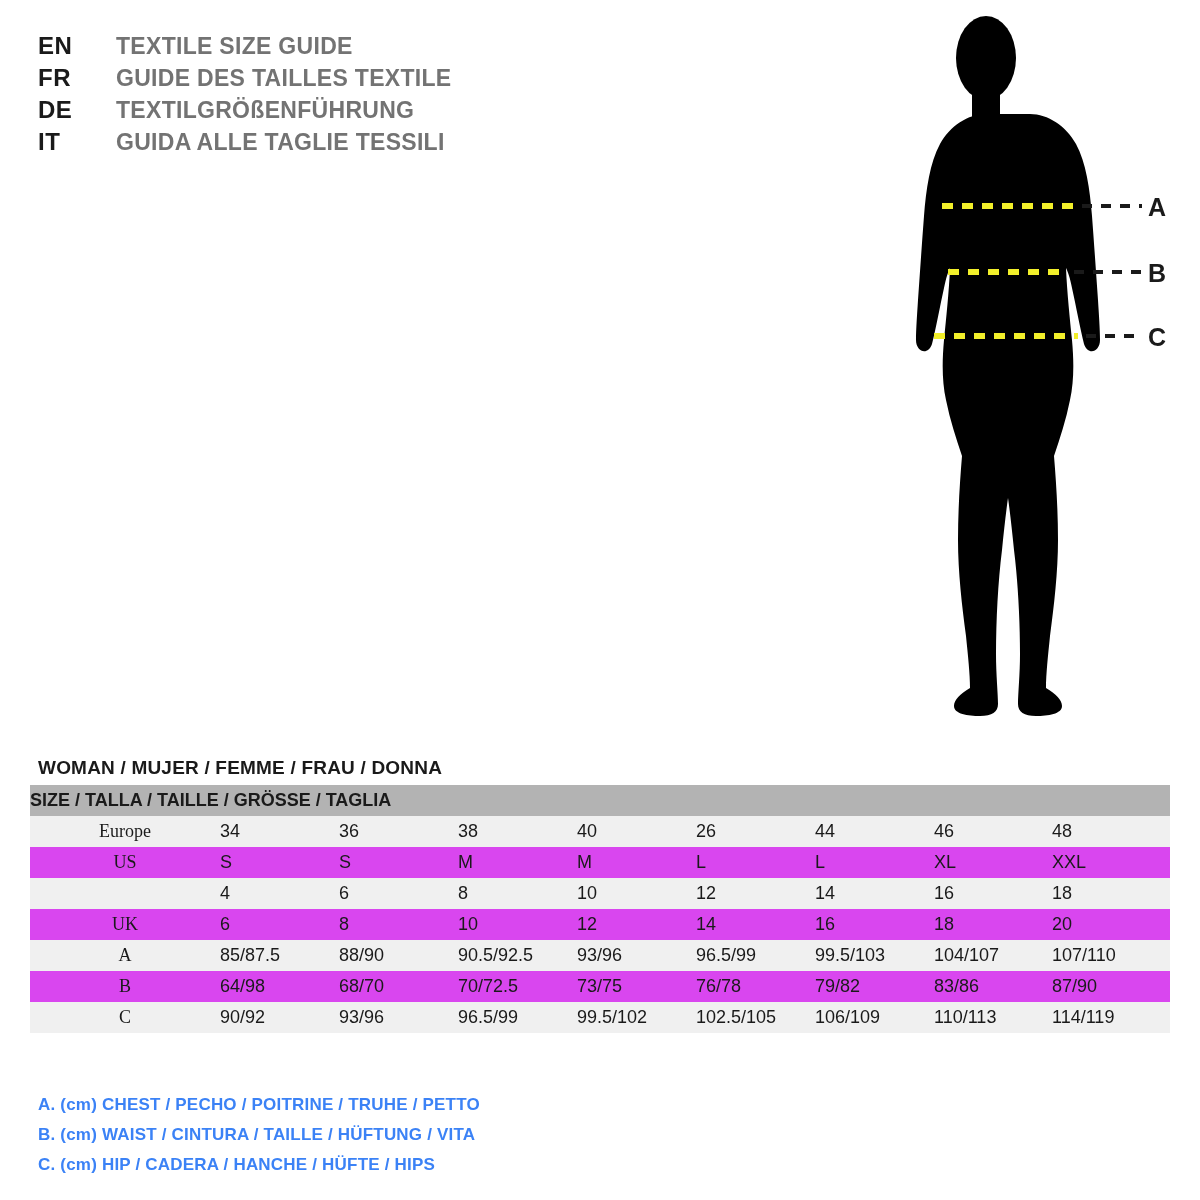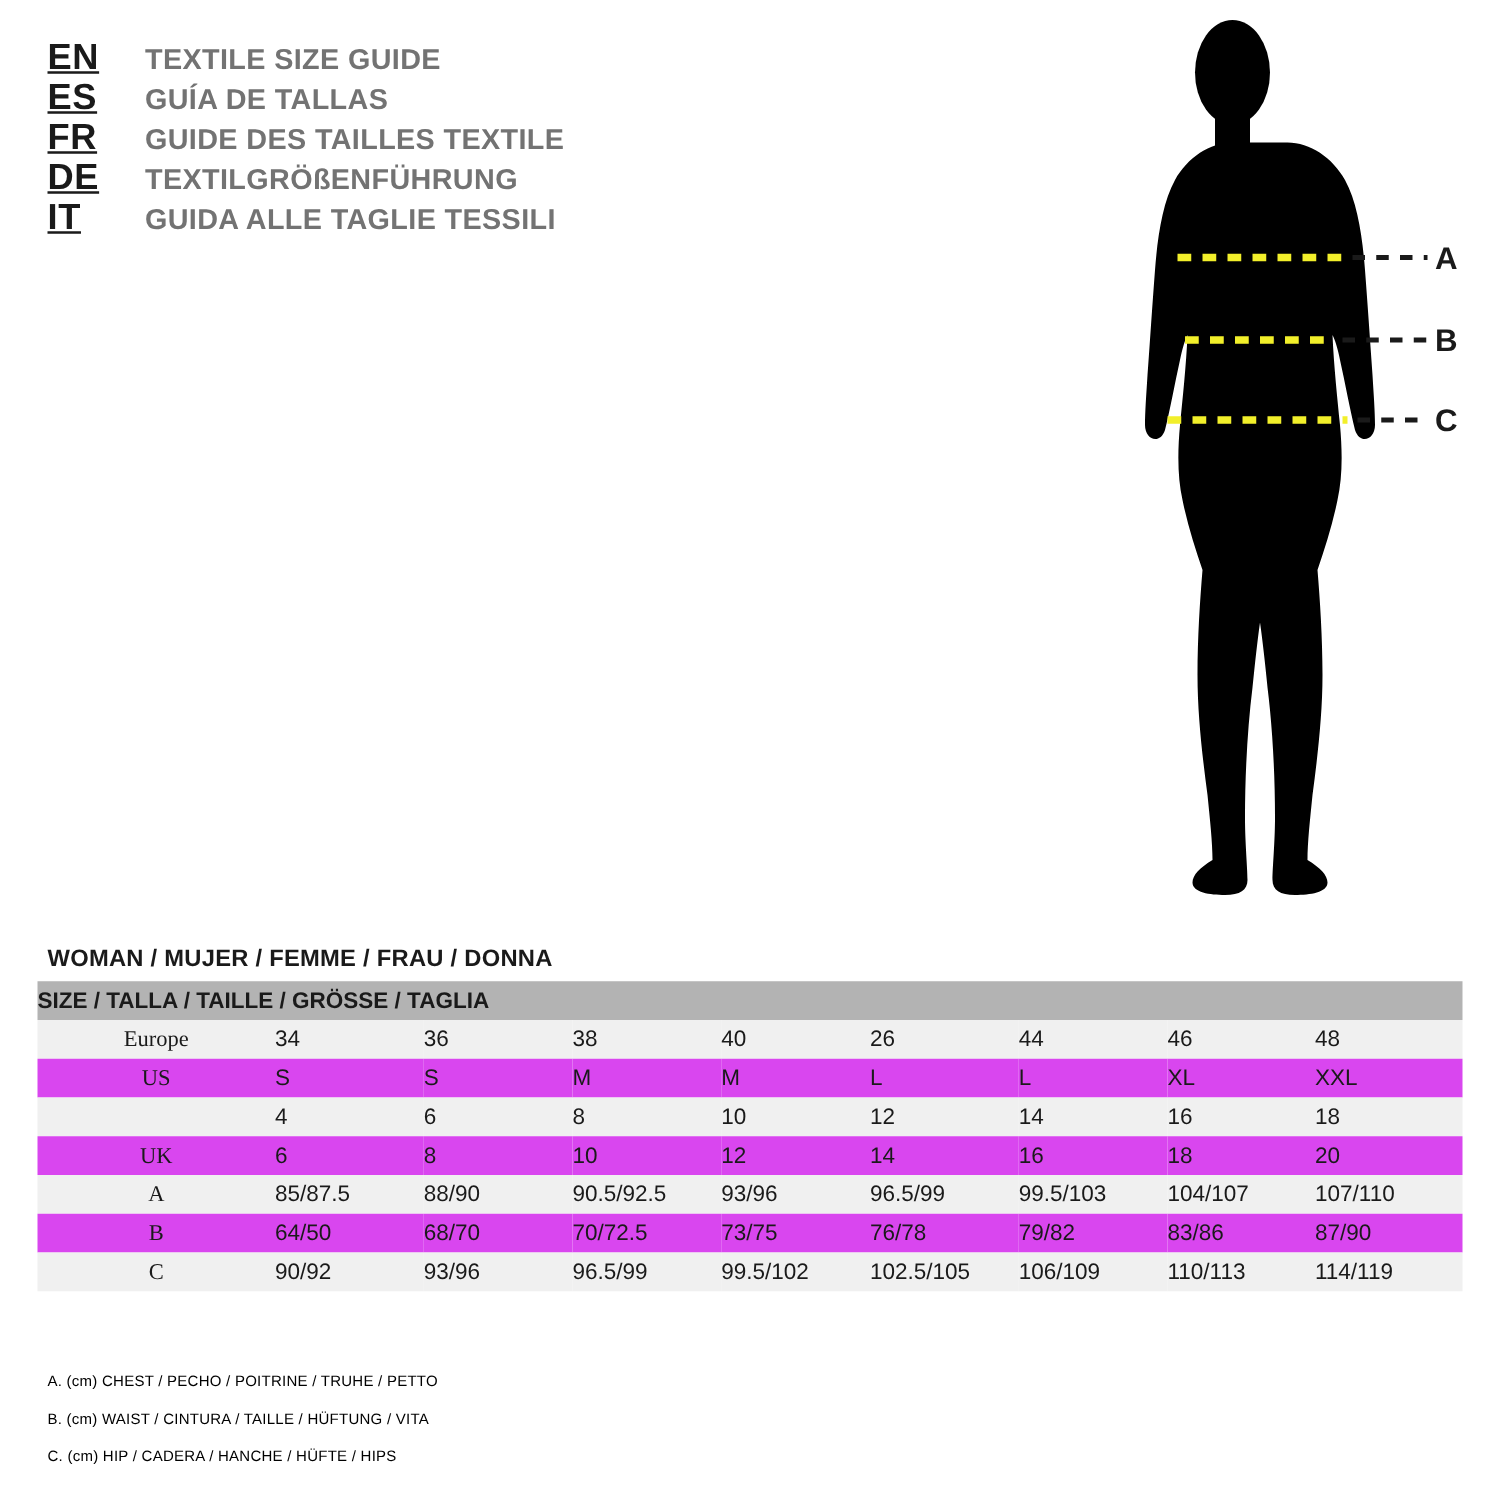--- a/index.html
+++ b/index.html
@@ -25,25 +25,24 @@
   }
   .lang-row {
     display: flex;
     align-items: baseline;
     height: 32px;
     line-height: 32px;
   }
   .lang-code {
     width: 78px;
     flex: 0 0 78px;
-    font-size: 29px;
+    font-size: 24px;
     font-weight: bold;
     letter-spacing: 0.5px;
     color: #1a1a1a;
-    text-decoration: underline;
   }
   .lang-text {
     font-size: 23px;
     font-weight: bold;
     letter-spacing: 0.3px;
     color: #737373;
     white-space: nowrap;
   }
 
   
@@ -113,40 +112,36 @@
   }
 
   
   .footnotes {
     position: absolute;
     top: 1090px;
     left: 38px;
     width: 900px;
   }
   .footnote {
-    font-size: 12px;
-    font-weight: normal;
+    font-size: 17px;
+    font-weight: bold;
     letter-spacing: 0.2px;
-    color: #000000;
+    color: #3b82f6;
     height: 30px;
     line-height: 30px;
     white-space: nowrap;
   }
 </style>
 </head>
 <body>
 
 <div class="lang-block">
   <div class="lang-row">
     <div class="lang-code">EN</div>
     <div class="lang-text">TEXTILE SIZE GUIDE</div>
-  </div>
-  <div class="lang-row">
-    <div class="lang-code">ES</div>
-    <div class="lang-text">GUÍA DE TALLAS</div>
   </div>
   <div class="lang-row">
     <div class="lang-code">FR</div>
     <div class="lang-text">GUIDE DES TAILLES TEXTILE</div>
   </div>
   <div class="lang-row">
     <div class="lang-code">DE</div>
     <div class="lang-text">TEXTILGRÖßENFÜHRUNG</div>
   </div>
   <div class="lang-row">
@@ -287,21 +282,21 @@
         <td class="val-cell">88/90</td>
         <td class="val-cell">90.5/92.5</td>
         <td class="val-cell">93/96</td>
         <td class="val-cell">96.5/99</td>
         <td class="val-cell">99.5/103</td>
         <td class="val-cell">104/107</td>
         <td class="val-cell">107/110</td>
       </tr>
       <tr class="row-dark">
         <td class="lbl-cell">B</td>
-        <td class="val-cell">64/50</td>
+        <td class="val-cell">64/98</td>
         <td class="val-cell">68/70</td>
         <td class="val-cell">70/72.5</td>
         <td class="val-cell">73/75</td>
         <td class="val-cell">76/78</td>
         <td class="val-cell">79/82</td>
         <td class="val-cell">83/86</td>
         <td class="val-cell">87/90</td>
       </tr>
       <tr class="row-light">
         <td class="lbl-cell">C</td>

